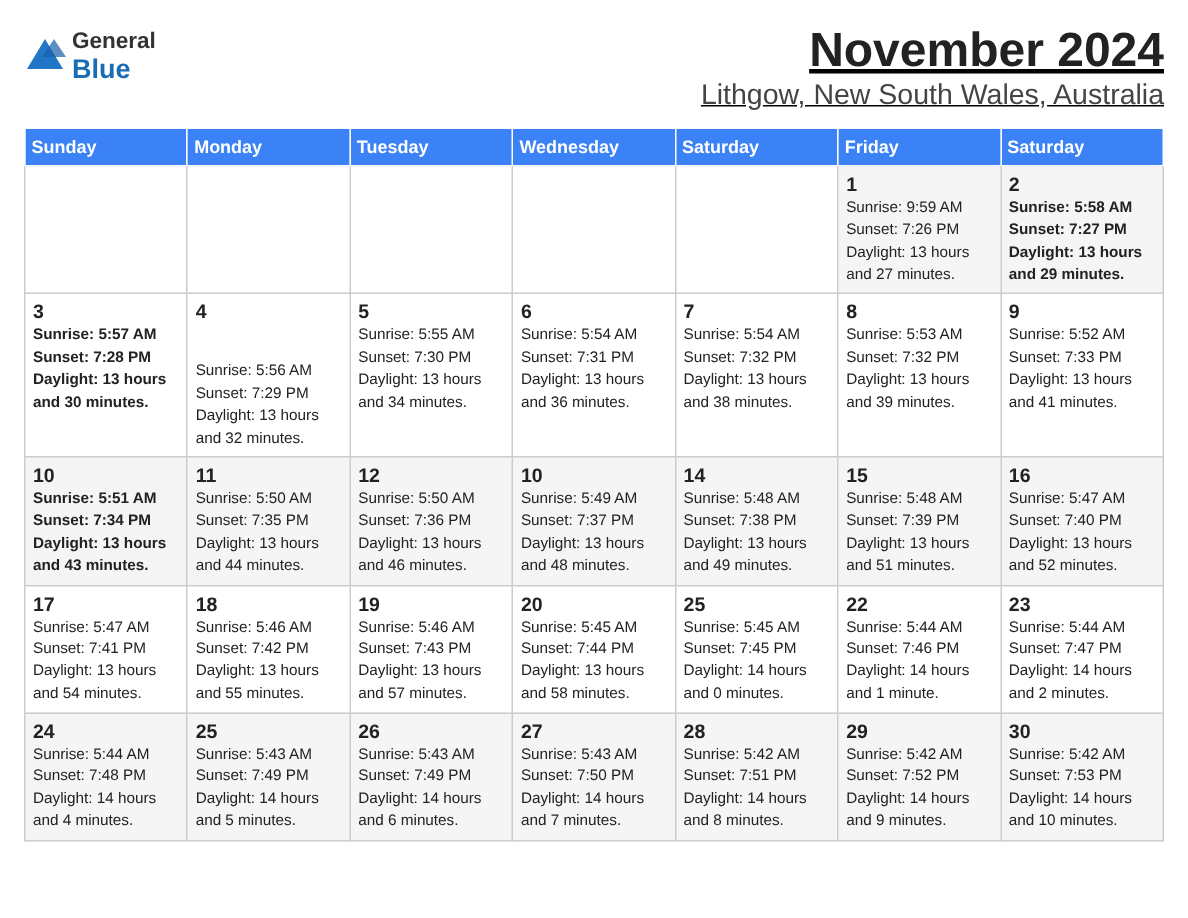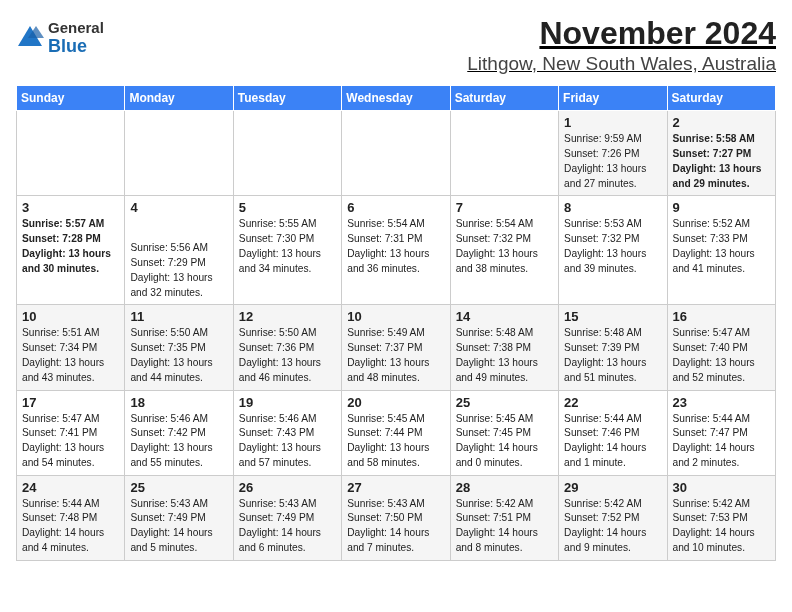--- a/index.html
+++ b/index.html
@@ -198,21 +198,21 @@
           <span class="day-num">9</span>
           <div class="day-info" style="white-space: pre-line;">Sunrise: 5:52 AM
 Sunset: 7:33 PM
 Daylight: 13 hours
 and 41 minutes.</div>
         </td>
       </tr>
       <tr>
         <td>
           <span class="day-num">10</span>
-          <div class="day-info" style="white-space: pre-line;">Sunrise: 5:51 AM
+          <div class="day-info" style="white-space: pre-line; font-weight: bold;">Sunrise: 5:51 AM
 Sunset: 7:34 PM
 Daylight: 13 hours
 and 43 minutes.</div>
         </td>
         <td>
           <span class="day-num">11</span>
           <div class="day-info" style="white-space: pre-line;">Sunrise: 5:50 AM
 Sunset: 7:35 PM
 Daylight: 13 hours
 and 44 minutes.</div>

